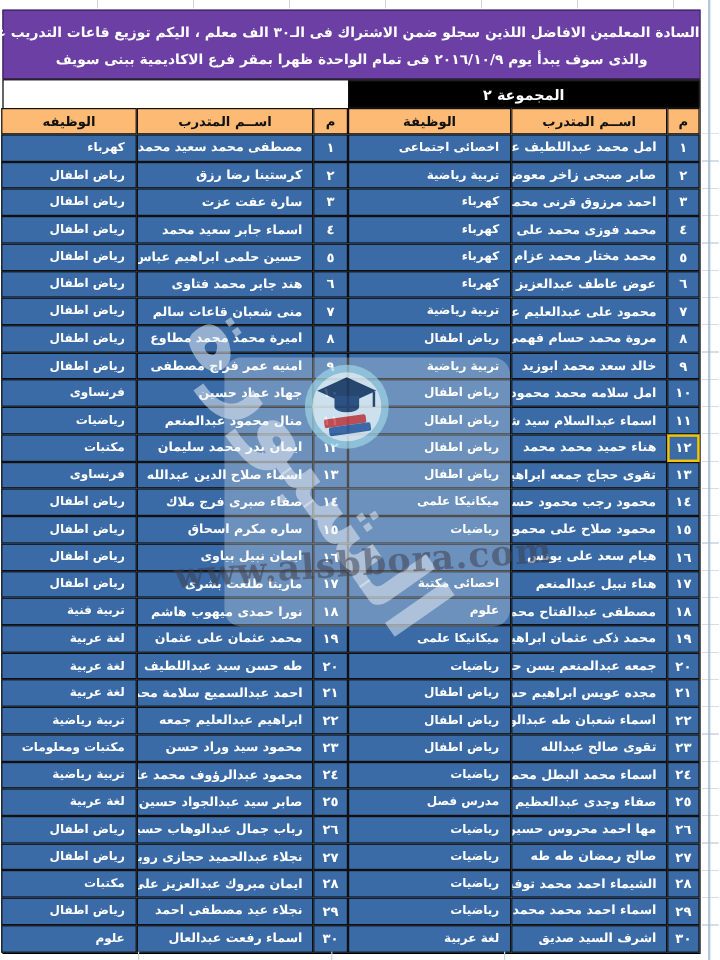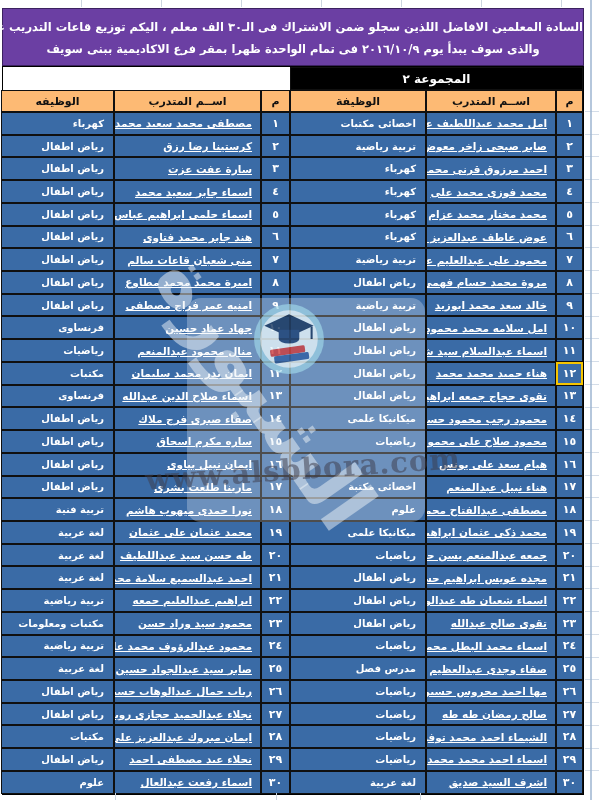--- a/index.html
+++ b/index.html
@@ -26,21 +26,21 @@
 
   .cell,.hcell,.gcell{box-sizing:border-box;border:1px solid #101010;
     display:flex;align-items:center;overflow:hidden;white-space:nowrap;}
   .gcell{background:#000000;color:#ffffff;font-weight:bold;font-size:12px;
     justify-content:center;}
   .gcell+.gcell{border-right:2px solid #d9d9d9;}
   .hcell{background:#fdba74;color:#111111;font-weight:bold;font-size:11px;
     justify-content:center;}
   .cell{background:#3a6ba6;color:#ffffff;font-size:10.5px;font-weight:bold;}
   .cell.num{justify-content:center;font-size:11px;}
-  .cell.name{justify-content:flex-start;padding-right:8px;text-decoration:underline;}
+  .cell.name{justify-content:flex-start;padding-right:8px;}
   .cell.job{justify-content:flex-start;padding-right:9px;font-size:10px;}
   .cell.hl{outline:2.5px solid #f7c500;outline-offset:-2.5px;z-index:3;}
 
   
   .right-strip{left:584px;top:0;width:16px;height:800px;background:#ffffff;}
   .vline{left:590px;top:0;width:1.5px;height:800px;background:#b5c7dc;}
   .strip-rows{left:585px;top:111px;width:14px;height:682px;
     background:repeating-linear-gradient(to bottom,rgba(160,180,205,.45) 0 1px,transparent 1px 22.733px);}
   .stub{top:793px;width:1px;height:7px;background:#ccd5df;}
 
@@ -75,21 +75,21 @@
     <div class="hcell">اســم المتدرب</div>
     <div class="hcell">الوظيفة</div>
     <div class="hcell">م</div>
     <div class="hcell">اســم المتدرب</div>
     <div class="hcell">الوظيفه</div>
   </div>
   <div>
       <div class="trow">
         <div class="cell num">١</div>
         <div class="cell name">امل محمد عبداللطيف عبدالصمد</div>
-        <div class="cell job">اخصائى مكتبات</div>
+        <div class="cell job">اخصائى اجتماعى</div>
         <div class="cell num">١</div>
         <div class="cell name">مصطفى محمد سعيد محمد</div>
         <div class="cell job">كهرباء</div>
       </div>
       <div class="trow">
         <div class="cell num">٢</div>
         <div class="cell name">صابر صبحى زاخر معوض</div>
         <div class="cell job">تربية رياضية</div>
         <div class="cell num">٢</div>
         <div class="cell name">كرستينا رضا رزق</div>
@@ -109,21 +109,21 @@
         <div class="cell job">كهرباء</div>
         <div class="cell num">٤</div>
         <div class="cell name">اسماء جابر سعيد محمد</div>
         <div class="cell job">رياض اطفال</div>
       </div>
       <div class="trow">
         <div class="cell num">٥</div>
         <div class="cell name">محمد مختار محمد عزام</div>
         <div class="cell job">كهرباء</div>
         <div class="cell num">٥</div>
-        <div class="cell name">اسماء حلمى ابراهيم عباس</div>
+        <div class="cell name">حسين حلمى ابراهيم عباس</div>
         <div class="cell job">رياض اطفال</div>
       </div>
       <div class="trow">
         <div class="cell num">٦</div>
         <div class="cell name">عوض عاطف عبدالعزيز جاب الله</div>
         <div class="cell job">كهرباء</div>
         <div class="cell num">٦</div>
         <div class="cell name">هند جابر محمد فتاوى</div>
         <div class="cell job">رياض اطفال</div>
       </div>

